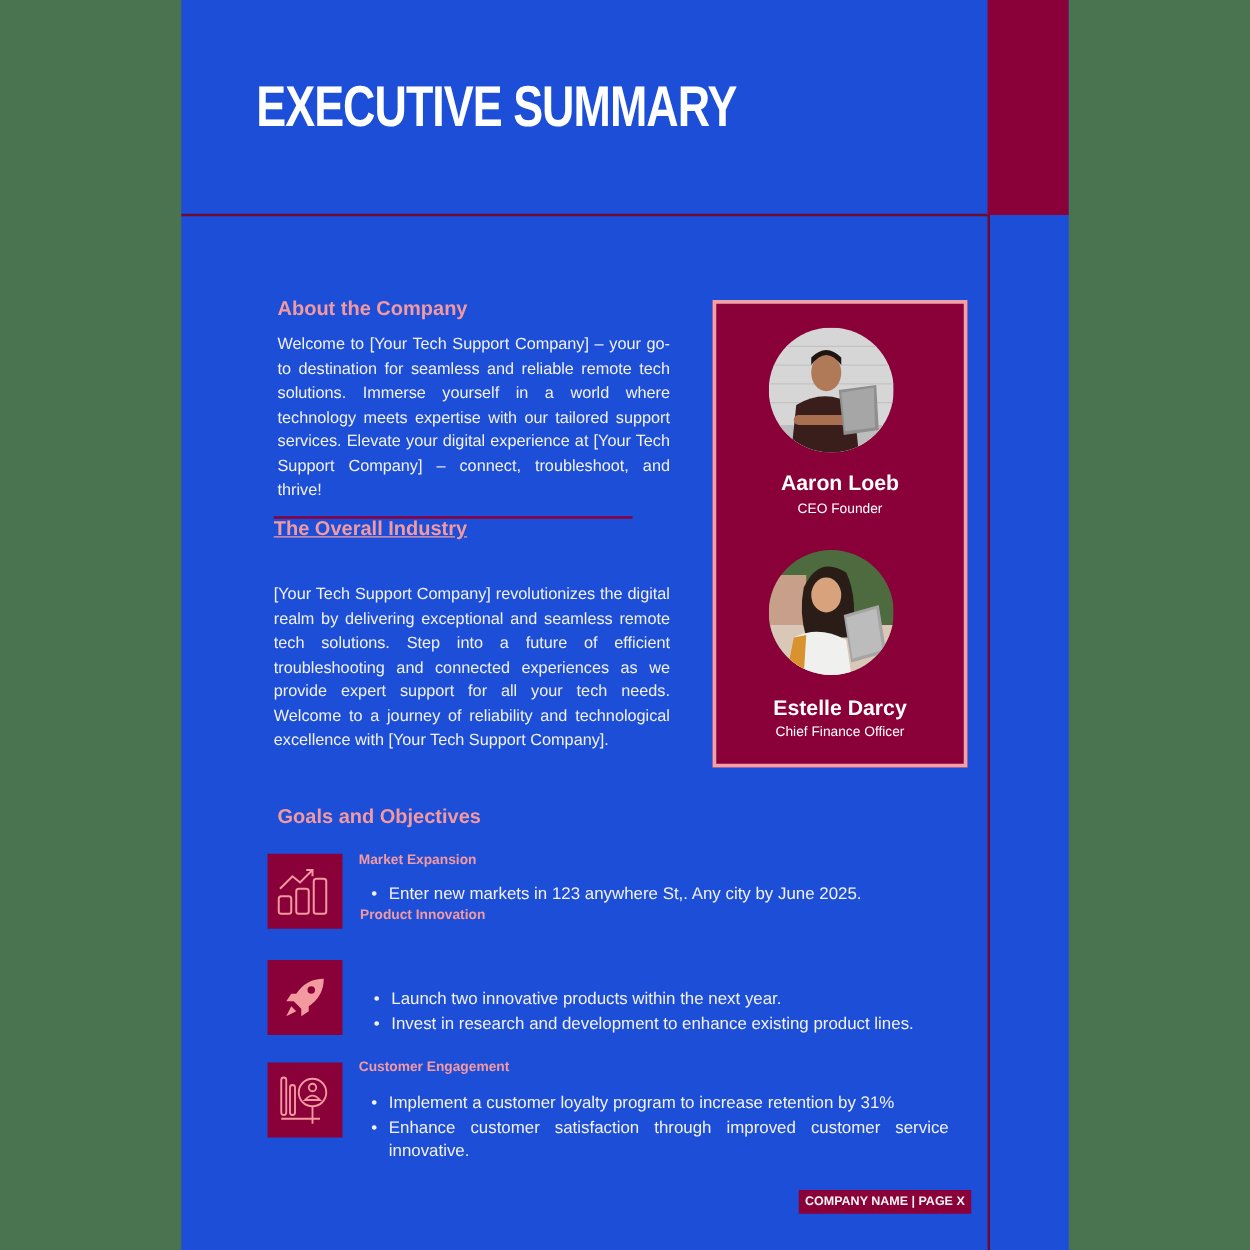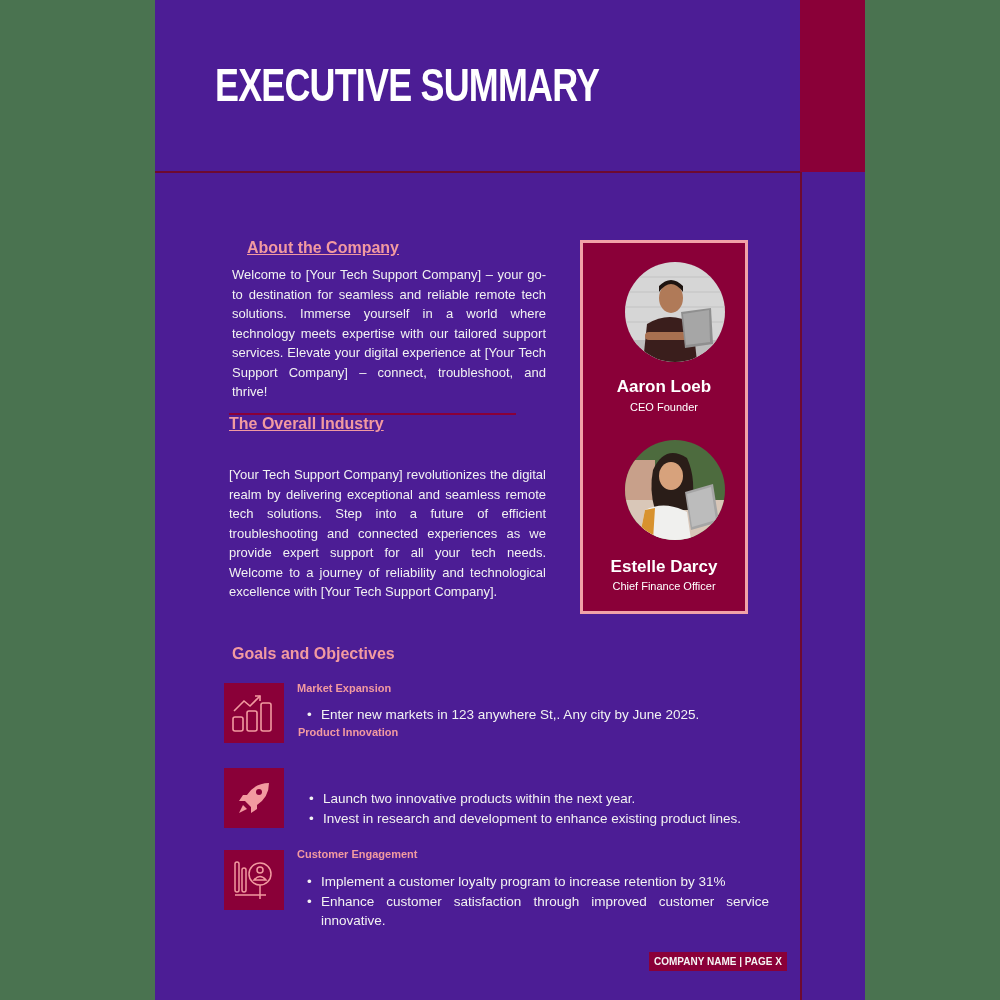--- a/index.html
+++ b/index.html
@@ -6,23 +6,22 @@
     body {
       width: 1000px; height: 1000px;
       background: #4a7350;
       position: relative;
       overflow: hidden;
       font-family: "Liberation Sans", sans-serif;
     }
     .page {
       position: absolute; left: 145px; top: 0;
       width: 710px; height: 1000px;
-      background: #4c1d95;
+      background: #1d4ed8;
       overflow: hidden;
-      margin-left: 10px;
     }
     .header-band-accent {
       position: absolute; left: 645px; top: 0;
       width: 65px; height: 172px;
       background: #8a0038;
     }
     .h-rule {
       position: absolute; left: 0; top: 171px;
       width: 645px; height: 2px;
       background: #6e0a30;
@@ -64,21 +63,21 @@
       line-height: 19.5px;
       text-align: justify;
     }
     .about-divider {
       position: absolute; left: 74px; top: 413px;
       width: 287px; height: 2px;
       background: #8a0038;
     }
     .team-card {
       position: absolute; left: 425px; top: 240px;
-      width: 168px; height: 374px;
+      width: 204px; height: 374px;
       box-sizing: border-box;
       background: #8a0038;
       border: 3px solid #f1a2a8;
     }
     .avatar {
       position: absolute; left: 42px;
       width: 100px; height: 100px;
       border-radius: 50%;
       overflow: hidden;
     }
@@ -141,21 +140,21 @@
 <body>
 
 <div class="page">
 
   <div class="header-band-accent"></div>
   <div class="h-rule"></div>
   <div class="v-rule"></div>
 
   <div class="title">EXECUTIVE SUMMARY</div>
 
-  <div class="section-heading" style="left:92px; top:239px;text-decoration:underline;">About the Company</div>
+  <div class="section-heading" style="left:77px; top:239px;">About the Company</div>
   <div class="body-text" style="left:77px; top:265px; width:314px;">Welcome to [Your Tech Support Company] – your go-to destination for seamless and reliable remote tech solutions. Immerse yourself in a world where technology meets expertise with our tailored support services. Elevate your digital experience at [Your Tech Support Company] – connect, troubleshoot, and thrive!</div>
   <div class="about-divider"></div>
 
   <div class="section-heading" style="left:74px; top:415px;text-decoration:underline;">The Overall Industry</div>
   <div class="body-text" style="left:74px; top:465px; width:317px;">[Your Tech Support Company] revolutionizes the digital realm by delivering exceptional and seamless remote tech solutions. Step into a future of efficient troubleshooting and connected experiences as we provide expert support for all your tech needs. Welcome to a journey of reliability and technological excellence with [Your Tech Support Company].</div>
 
   <div class="team-card">
     <div class="avatar" style="top:19px;">
       <svg width="100" height="100" viewBox="0 0 100 100">
         <rect width="100" height="100" fill="#d6d6d6"></rect>

